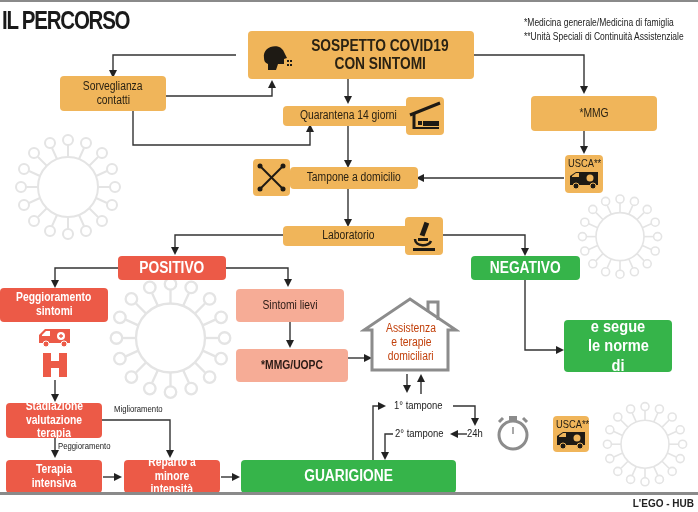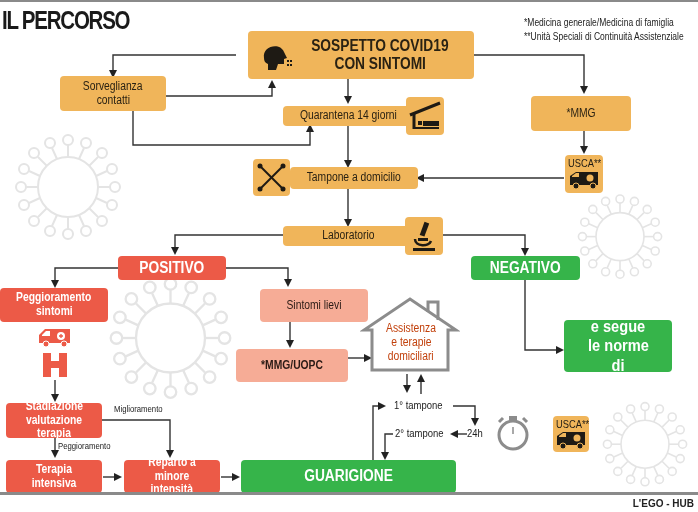--- a/index.html
+++ b/index.html
@@ -169,21 +169,21 @@
 <div class="iconbox" style="left:406px;top:97px;width:38px;height:38px;">
   <svg width="38" height="38" viewBox="0 0 38 38">
     <path d="M4,18 L34,6" stroke="#1e1a14" stroke-width="3" fill="none"></path>
     <path d="M8,16 V32" stroke="#1e1a14" stroke-width="3"></path>
     <rect x="12" y="24" width="4" height="4" fill="#1e1a14"></rect>
     <rect x="17" y="24" width="16" height="5" fill="#1e1a14"></rect>
     <rect x="8" y="30" width="25" height="2" fill="#1e1a14"></rect>
   </svg>
 </div>
 
-<div class="box or" style="left:531px;top:96px;width:100px;height:35px;">
+<div class="box or" style="left:531px;top:96px;width:126px;height:35px;">
   <span>*MMG</span>
 </div>
 
 <div class="iconbox" style="left:565px;top:155px;width:38px;height:38px;">
   <div style="font-size:11px;text-align:center;margin-top:2px;color:#1e1a14"><span style="display:inline-block;transform:scaleX(0.85)">USCA**</span></div>
   <svg style="position:absolute;left:3px;top:16px" width="32" height="18" viewBox="0 0 32 18">
     <path d="M2,5 L8,1 H30 V14 H2 z" fill="#1e1a14"></path>
     <path d="M4,5 L8,2 H11 V6 H4 z" fill="#f0b55a"></path>
     <circle cx="22" cy="7" r="3.5" fill="#f0b55a"></circle>
     <circle cx="8" cy="15" r="3" fill="#1e1a14" stroke="#f0b55a" stroke-width="1"></circle>
@@ -233,21 +233,21 @@
   <path d="M4,7 L8,3 H12 V8 H4 z" fill="#fff"></path>
   <circle cx="23" cy="8" r="4" fill="#fff"></circle>
   <path d="M21,8 H25 M23,6 V10" stroke="#ec5a47" stroke-width="1.3"></path>
   <circle cx="8" cy="16" r="3" fill="#ec5a47" stroke="#fff" stroke-width="1"></circle>
   <circle cx="26" cy="16" r="3" fill="#ec5a47" stroke="#fff" stroke-width="1"></circle>
 </svg>
 <svg style="position:absolute;left:41px;top:351px" width="28" height="28" viewBox="0 0 28 28">
   <path d="M2,2 H10 V10 H18 V2 H26 V26 H18 V17 H10 V26 H2 z" fill="#ec5a47"></path>
 </svg>
 
-<div class="box pink" style="left:236px;top:289px;width:108px;height:33px;margin-left:24px;">
+<div class="box pink" style="left:236px;top:289px;width:108px;height:33px;">
   <span>Sintomi lievi</span>
 </div>
 <div class="box pink" style="left:236px;top:349px;width:112px;height:33px;font-weight:bold;">
   <span>*MMG/UOPC</span>
 </div>
 
 <svg style="position:absolute;left:360px;top:296px" width="100" height="78" viewBox="0 0 100 78">
   <path d="M12,74 V34 H4 L50,3 L96,34 H88 V74 z" fill="#fff" stroke="#8c8c8c" stroke-width="3" stroke-linejoin="miter"></path>
   <path d="M68,16 V6 H78 V24" fill="none" stroke="#8c8c8c" stroke-width="3"></path>
 </svg>

